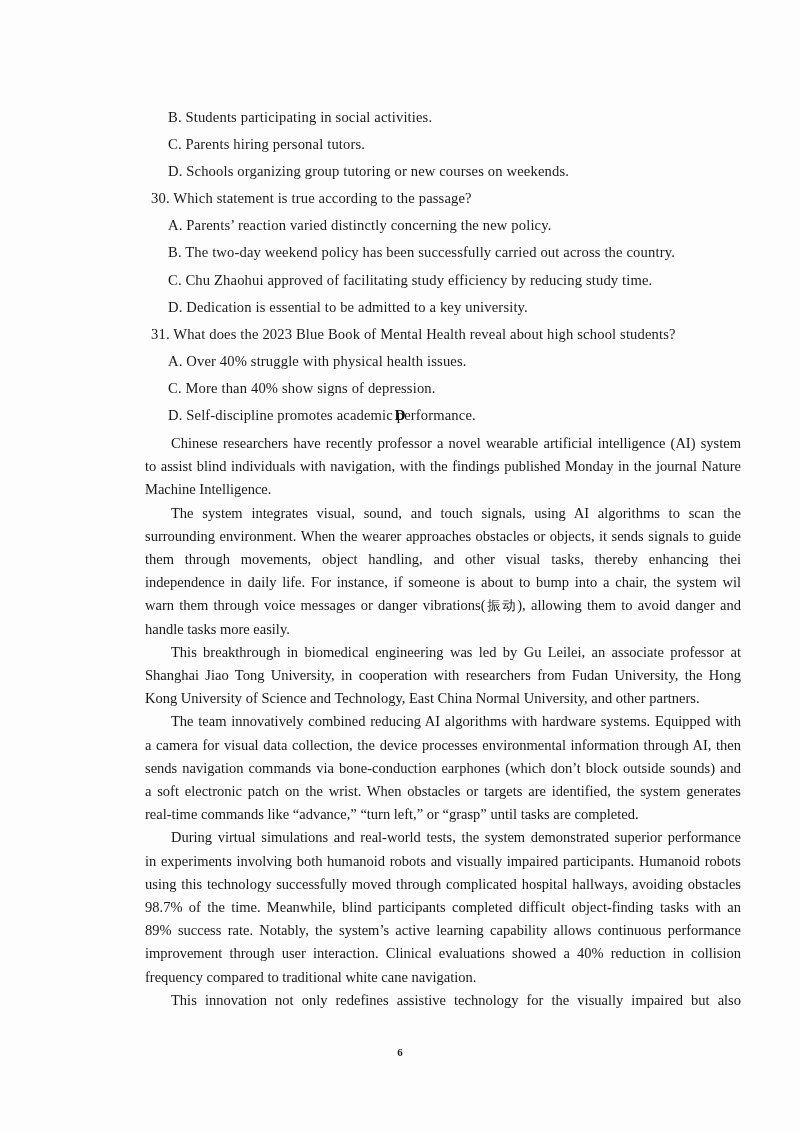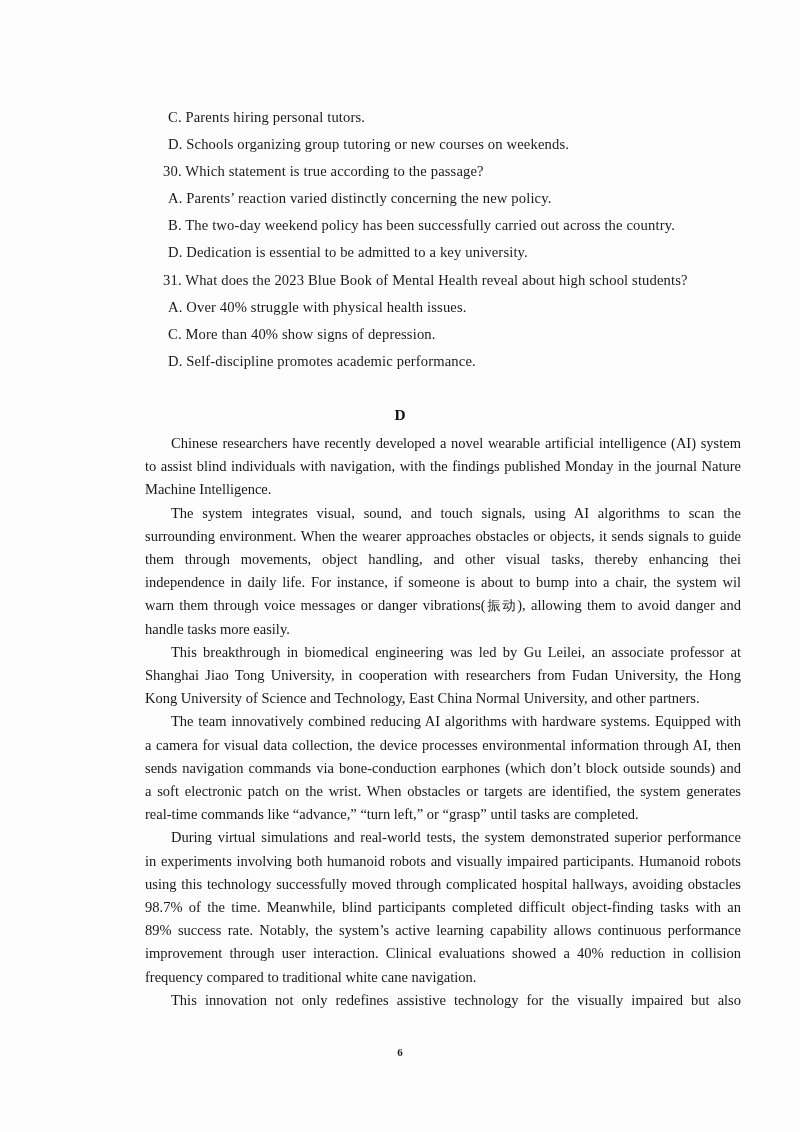--- a/index.html
+++ b/index.html
@@ -33,21 +33,21 @@
     width: 600px;
   }
   .q-line {
     font-size: 14.6px;
     line-height: 27.1px;
     white-space: pre;
     color: #1a1a1a;
     letter-spacing: 0.01em;
   }
   .q-line.stem {
-    margin-left: 16px;
+    margin-left: 4px;
   }
   .q-line.opt {
     margin-left: 21px;
   }
 
   
   #section-heading {
     position: absolute;
     left: 0;
     top: 406px;
@@ -105,37 +105,39 @@
     font-weight: bold;
     color: #1b1b1b;
   }
 </style>
 </head>
 <body>
 
 <div id="page">
 
   <div id="questions">
+      <div class="q-line opt">B. Students participating in social activities.</div>
       <div class="q-line opt">C. Parents hiring personal tutors.</div>
       <div class="q-line opt">D. Schools organizing group tutoring or new courses on weekends.</div>
       <div class="q-line stem">30. Which statement is true according to the passage?</div>
       <div class="q-line opt">A. Parents’ reaction varied distinctly concerning the new policy.</div>
       <div class="q-line opt">B. The two-day weekend policy has been successfully carried out across the country.</div>
+      <div class="q-line opt">C. Chu Zhaohui approved of facilitating study efficiency by reducing study time.</div>
       <div class="q-line opt">D. Dedication is essential to be admitted to a key university.</div>
       <div class="q-line stem">31. What does the 2023 Blue Book of Mental Health reveal about high school students?</div>
       <div class="q-line opt">A. Over 40% struggle with physical health issues.</div>
       <div class="q-line opt">C. More than 40% show signs of depression.</div>
       <div class="q-line opt">D. Self-discipline promotes academic performance.</div>
     </div>
 
   <div id="section-heading">D</div>
 
   <div id="passage">
       <div class="para">
-        <span class="line just indent">Chinese researchers have recently developed a novel wearable artificial intelligence (AI) system</span>
+        <span class="line just indent">Chinese researchers have recently professor a novel wearable artificial intelligence (AI) system</span>
         <span class="line just">to assist blind individuals with navigation, with the findings published Monday in the journal Nature</span>
         <span class="line last">Machine Intelligence.</span>
       </div>
       <div class="para">
         <span class="line just indent">The system integrates visual, sound, and touch signals, using AI algorithms to scan the</span>
         <span class="line just">surrounding environment. When the wearer approaches obstacles or objects, it sends signals to guide</span>
         <span class="line just">them through movements, object handling, and other visual tasks, thereby enhancing thei</span>
         <span class="line just">independence in daily life. For instance, if someone is about to bump into a chair, the system wil</span>
         <span class="line just"><span>warn them through voice messages or danger vibrations(</span><span class="cjk">振动</span><span>), allowing them to avoid danger and</span></span>
         <span class="line last">handle tasks more easily.</span>

